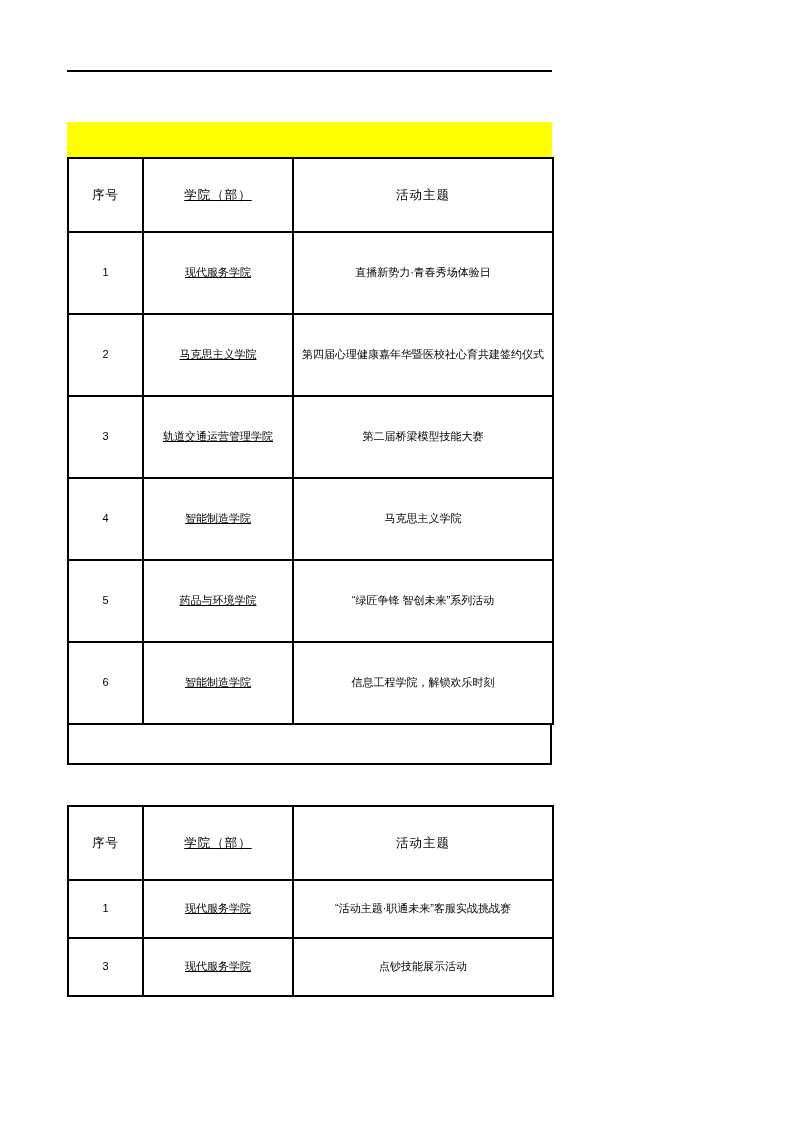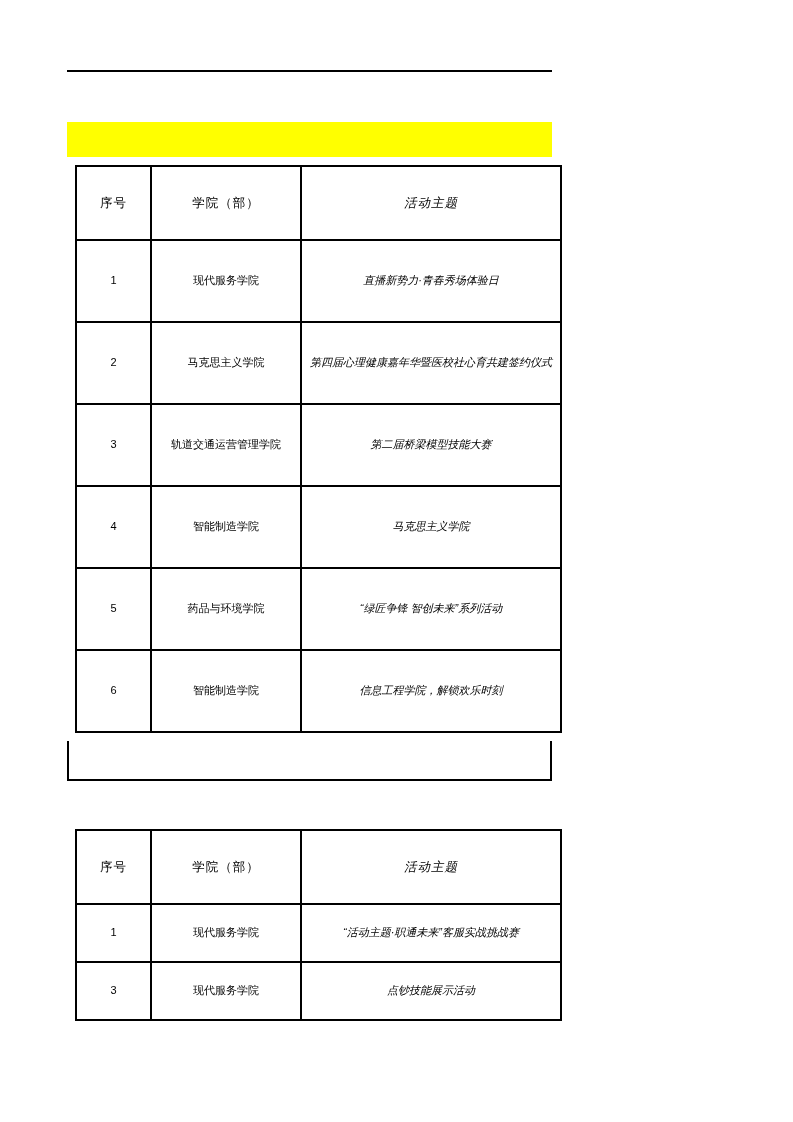--- a/index.html
+++ b/index.html
@@ -52,34 +52,34 @@
     color: #000;
     white-space: nowrap;
     overflow: hidden;
   }
 
   
   table.grid {
     border-collapse: collapse;
     table-layout: fixed;
     width: 485px;
-    margin: 8px;
+    margin: 0;
     padding-left: 26px;
   }
   table.grid td, table.grid th {
     border: 2px solid #000000;
     text-align: center;
     vertical-align: middle;
     font-weight: normal;
     padding: 4px 6px;
     box-sizing: border-box;
   }
   .col-no { width: 75px; }
-  .col-college { width: 150px; }
-  .col-theme { width: 260px; font-style: italic; }
+  .col-college { width: 150px; text-decoration: underline; }
+  .col-theme { width: 260px; }
 
   thead th {
     font-weight: bold;
     font-size: 12.5px;
     height: 74px;
     letter-spacing: 1px;
   }
   tbody td {
     font-size: 11px;
     height: 82px;

